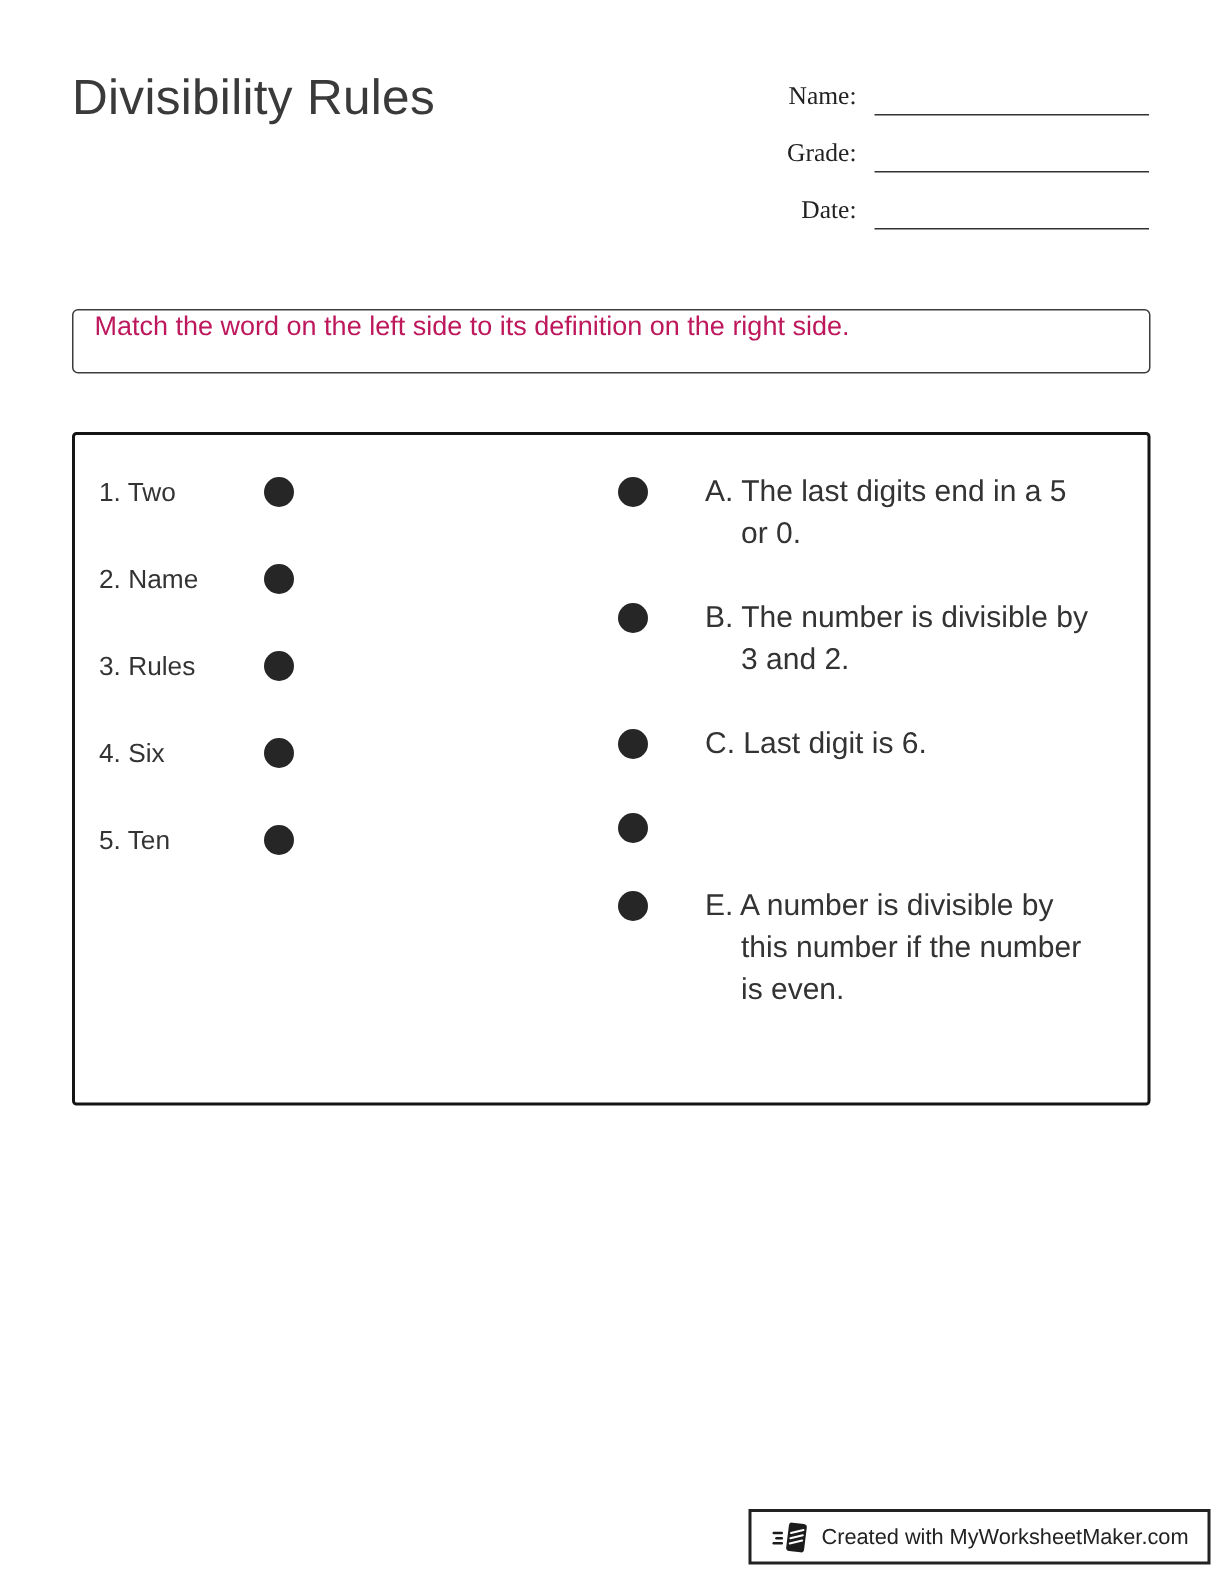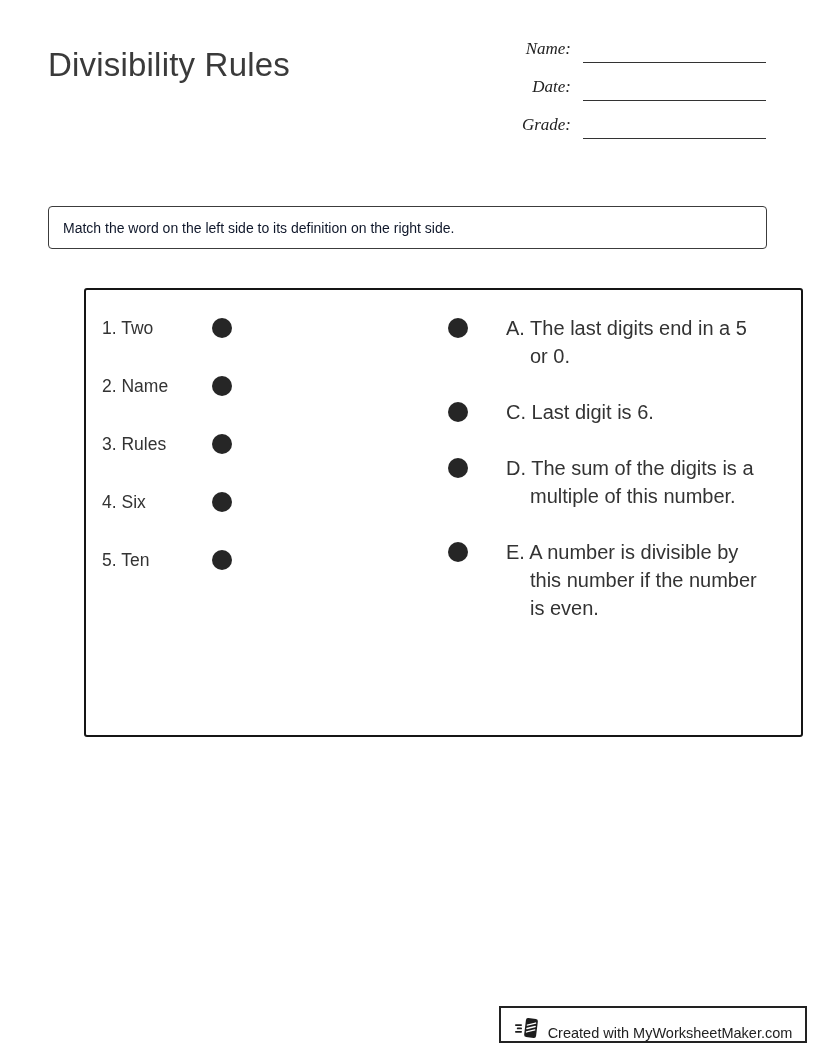--- a/index.html
+++ b/index.html
@@ -16,48 +16,48 @@
     position: absolute; left: 48px; top: 46px;
     font-size: 33px; font-weight: 400; color: #3a3a3a;
     letter-spacing: 0.2px;
   }
 
   
   .fields {
     position: absolute; left: 479px; top: 39px; width: 288px;
   }
   .field-row {
-    display: flex; align-items: flex-start; height: 38px; font-style: italic;
+    display: flex; align-items: flex-end; height: 38px;
   }
   .field-label {
     width: 92px; text-align: right;
     font-family: "Liberation Serif", "DejaVu Serif", serif;
     font-size: 17px; color: #222222;
     padding-bottom: 3px;
   }
   .field-line {
     width: 183px; margin-left: 12px; height: 24px;
     border-bottom: 1.2px solid #333333;
   }
 
   
   .instruction-box {
     position: absolute; left: 48px; top: 206px;
     width: 719px; height: 43px;
     border: 1.5px solid #3c3c3c; border-radius: 4px;
-    display: flex; align-items: center;
+    display: flex; align-items: flex-start;
     padding-left: 14px;
-    font-size: 14px; color: #0f172a;
+    font-size: 18px; color: #be185d;
   }
 
   
   .match-box {
     position: absolute; left: 48px; top: 288px;
     width: 719px; height: 449px;
-    border: 2px solid #151515; border-radius: 3px; margin-left: 36px;
+    border: 2px solid #151515; border-radius: 3px;
   }
   .left-col {
     position: absolute; left: 16px; top: 24px;
   }
   .left-row {
     display: flex; align-items: center;
     height: 28px; margin-bottom: 30px;
   }
   .left-label {
     width: 110px;
@@ -79,43 +79,43 @@
     width: 282px;
     font-size: 20px; line-height: 28px; color: #333333;
     padding-left: 24px; text-indent: -24px;
   }
 
   
   .footer-box {
     position: absolute; left: 499px; top: 1006px;
     width: 308px; height: 37px;
     border: 2px solid #222222;
-    display: flex; align-items: flex-end; justify-content: center;
+    display: flex; align-items: center; justify-content: center;
     gap: 8px;
     font-size: 14.5px; color: #222222;
     background: #ffffff;
   }
   .footer-logo { flex: none; display: block; }
 </style>
 </head>
 <body>
 
 <h1 class="title">Divisibility Rules</h1>
 
 <div class="fields">
   <div class="field-row">
     <span class="field-label">Name:</span>
     <span class="field-line"></span>
   </div>
   <div class="field-row">
-    <span class="field-label">Date:</span>
+    <span class="field-label">Grade:</span>
     <span class="field-line"></span>
   </div>
   <div class="field-row">
-    <span class="field-label">Grade:</span>
+    <span class="field-label">Date:</span>
     <span class="field-line"></span>
   </div>
 </div>
 
 <div class="instruction-box">
   <span>Match the word on the left side to its definition on the right side.</span>
 </div>
 
 <div class="match-box">
 
@@ -142,25 +142,28 @@
     </div>
   </div>
 
   <div class="right-col">
     <div class="right-item">
       <span class="dot"></span>
       <p class="def-text"><span>A.</span> <span>The last digits end in a 5 or 0.</span></p>
     </div>
     <div class="right-item">
       <span class="dot"></span>
+      <p class="def-text"><span>B.</span> <span>The number is divisible by 3 and 2.</span></p>
+    </div>
+    <div class="right-item">
+      <span class="dot"></span>
       <p class="def-text"><span>C.</span> <span>Last digit is 6.</span></p>
     </div>
     <div class="right-item">
       <span class="dot"></span>
-      <p class="def-text"><span>D.</span> <span>The sum of the digits is a multiple of this number.</span></p>
     </div>
     <div class="right-item">
       <span class="dot"></span>
       <p class="def-text"><span>E.</span> <span>A number is divisible by this number if the number is even.</span></p>
     </div>
   </div>
 
 </div>
 
 <div class="footer-box">

